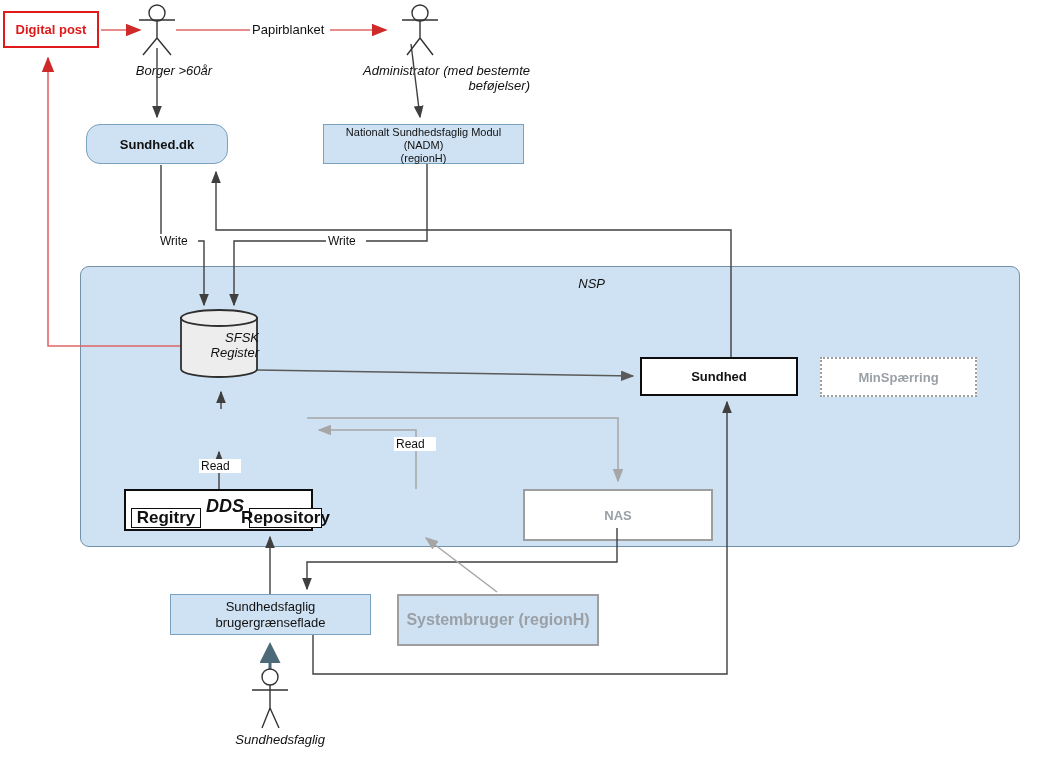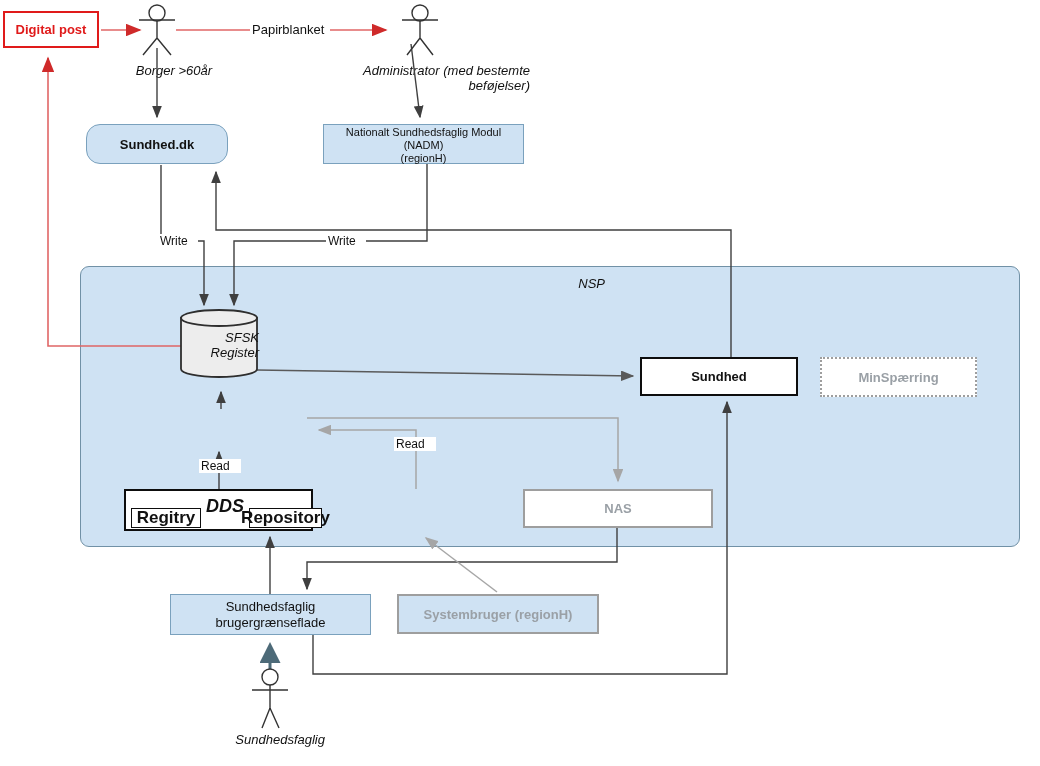--- a/index.html
+++ b/index.html
@@ -62,32 +62,32 @@
   <div class="abs boldbox center z2" style="left:640px;top:357px;width:158px;height:39px;border-width:2.5px;font-size:13px;">Sundhed</div>
 
   <div class="abs dashedbox center z2" style="left:820px;top:357px;width:157px;height:40px;">MinSpærring</div>
 
 
   <div class="abs boldbox z2" style="left:124px;top:489px;width:189px;height:42px;border-width:2.5px;"></div>
   <div class="lbl z2" style="left:196px;top:496px;width:48px;font-weight:bold;font-size:18px;">DDS</div>
   <div class="abs thinbox center z2" style="left:131px;top:508px;width:70px;height:20px;">Regitry</div>
   <div class="abs thinbox center z2" style="left:233px;top:508px;width:73px;height:20px;margin-left:16px;">Repository</div>
 
-  <div class="abs graybox center z2" style="left:523px;top:489px;width:190px;height:39px;">NAS</div>
+  <div class="abs graybox center z2" style="left:523px;top:489px;width:190px;height:52px;">NAS</div>
 
   <div class="lbl z6" style="left:179px;top:330px;width:80px;line-height:15px;">
     <div>SFSK</div>
     <div>Register</div>
   </div>
 
   <div class="abs bluebox z2" style="left:170px;top:594px;width:201px;height:41px;text-align:center;line-height:16px;padding-top:4px;">
     <div>Sundhedsfaglig</div>
     <div>brugergrænseflade</div>
   </div>
-  <div class="abs center z2" style="left:397px;top:594px;width:202px;height:40px;background:var(--blue-fill);border:2px solid var(--gray-border);color:var(--gray-text);font-size:13px;">Systembruger (regionH)</div>
+  <div class="abs center z2" style="left:397px;top:594px;width:202px;height:52px;background:var(--blue-fill);border:2px solid var(--gray-border);color:var(--gray-text);font-size:16px;">Systembruger (regionH)</div>
 
   <div class="tag" style="left:158px;top:234px;width:36px;">Write</div>
   <div class="tag" style="left:326px;top:234px;width:36px;">Write</div>
   <div class="tag" style="left:199px;top:459px;width:38px;">Read</div>
   <div class="tag" style="left:394px;top:437px;width:38px;">Read</div>
   <div class="tag" style="left:250px;top:22px;width:76px;font-size:13px;">Papirblanket</div>
 
   <svg class="overlay" width="1040" height="766" viewBox="0 0 1040 766">
     <defs>
       <marker id="mDark" markerWidth="9" markerHeight="7" refX="8" refY="3.5" orient="auto">

